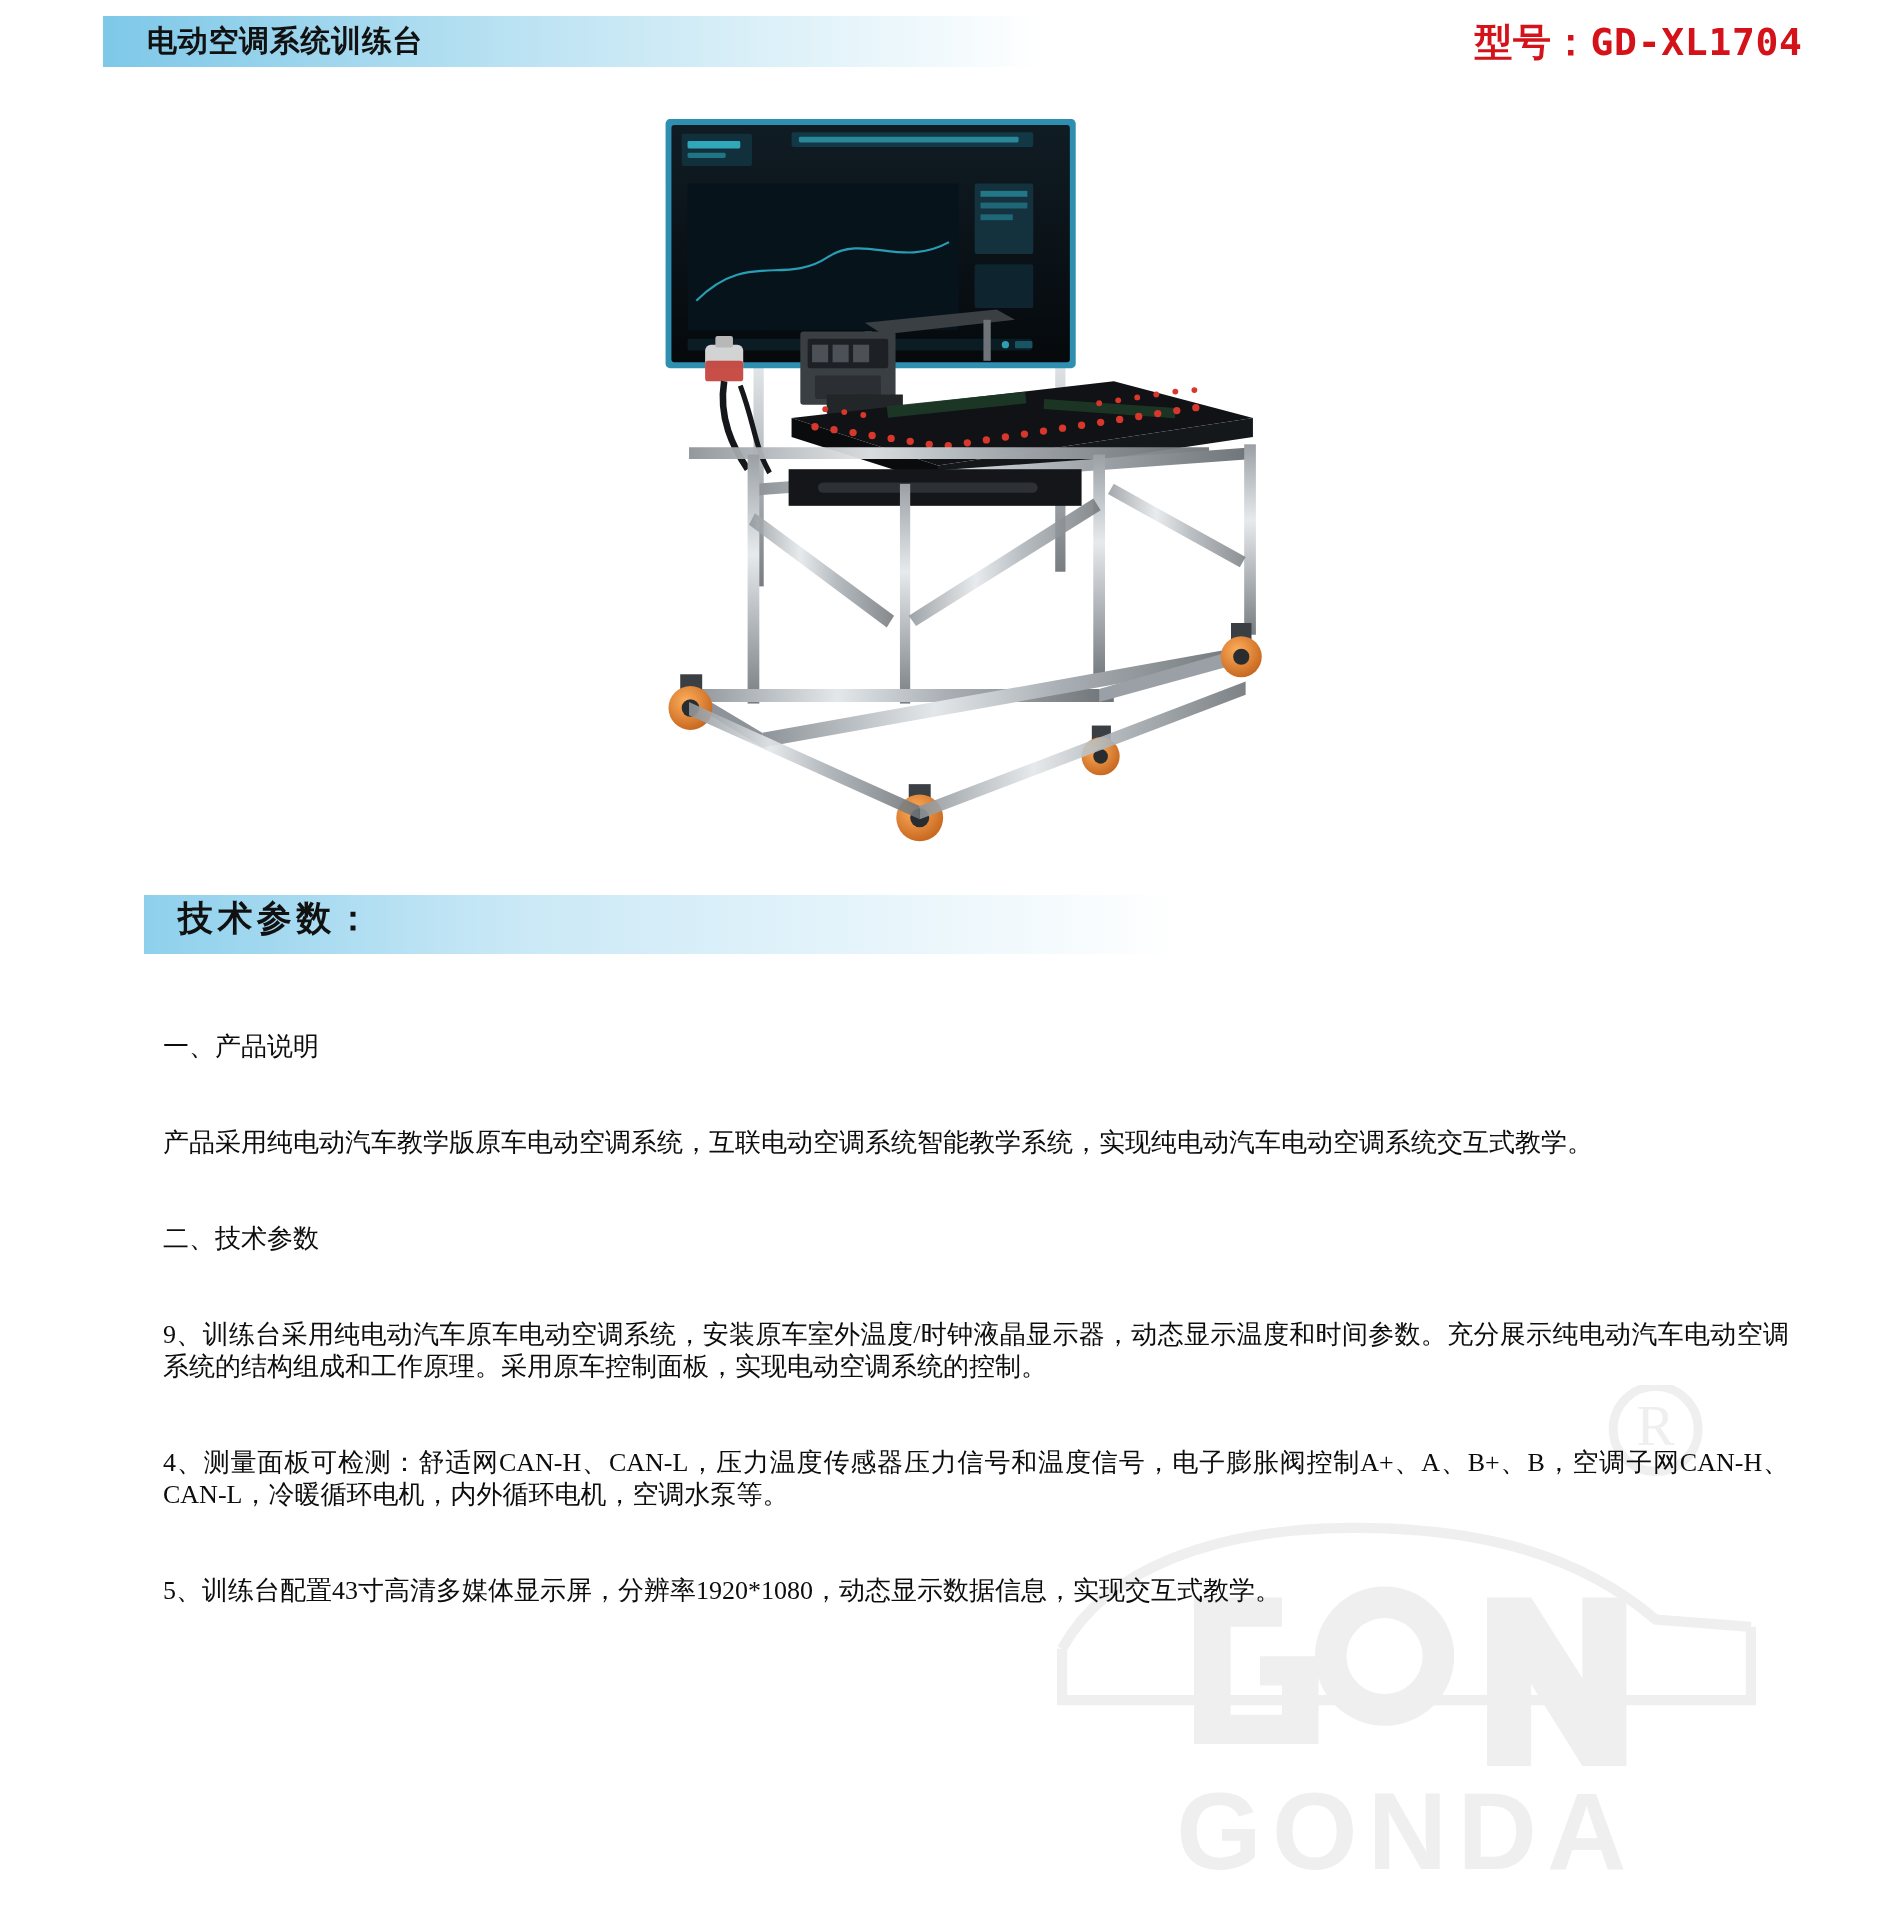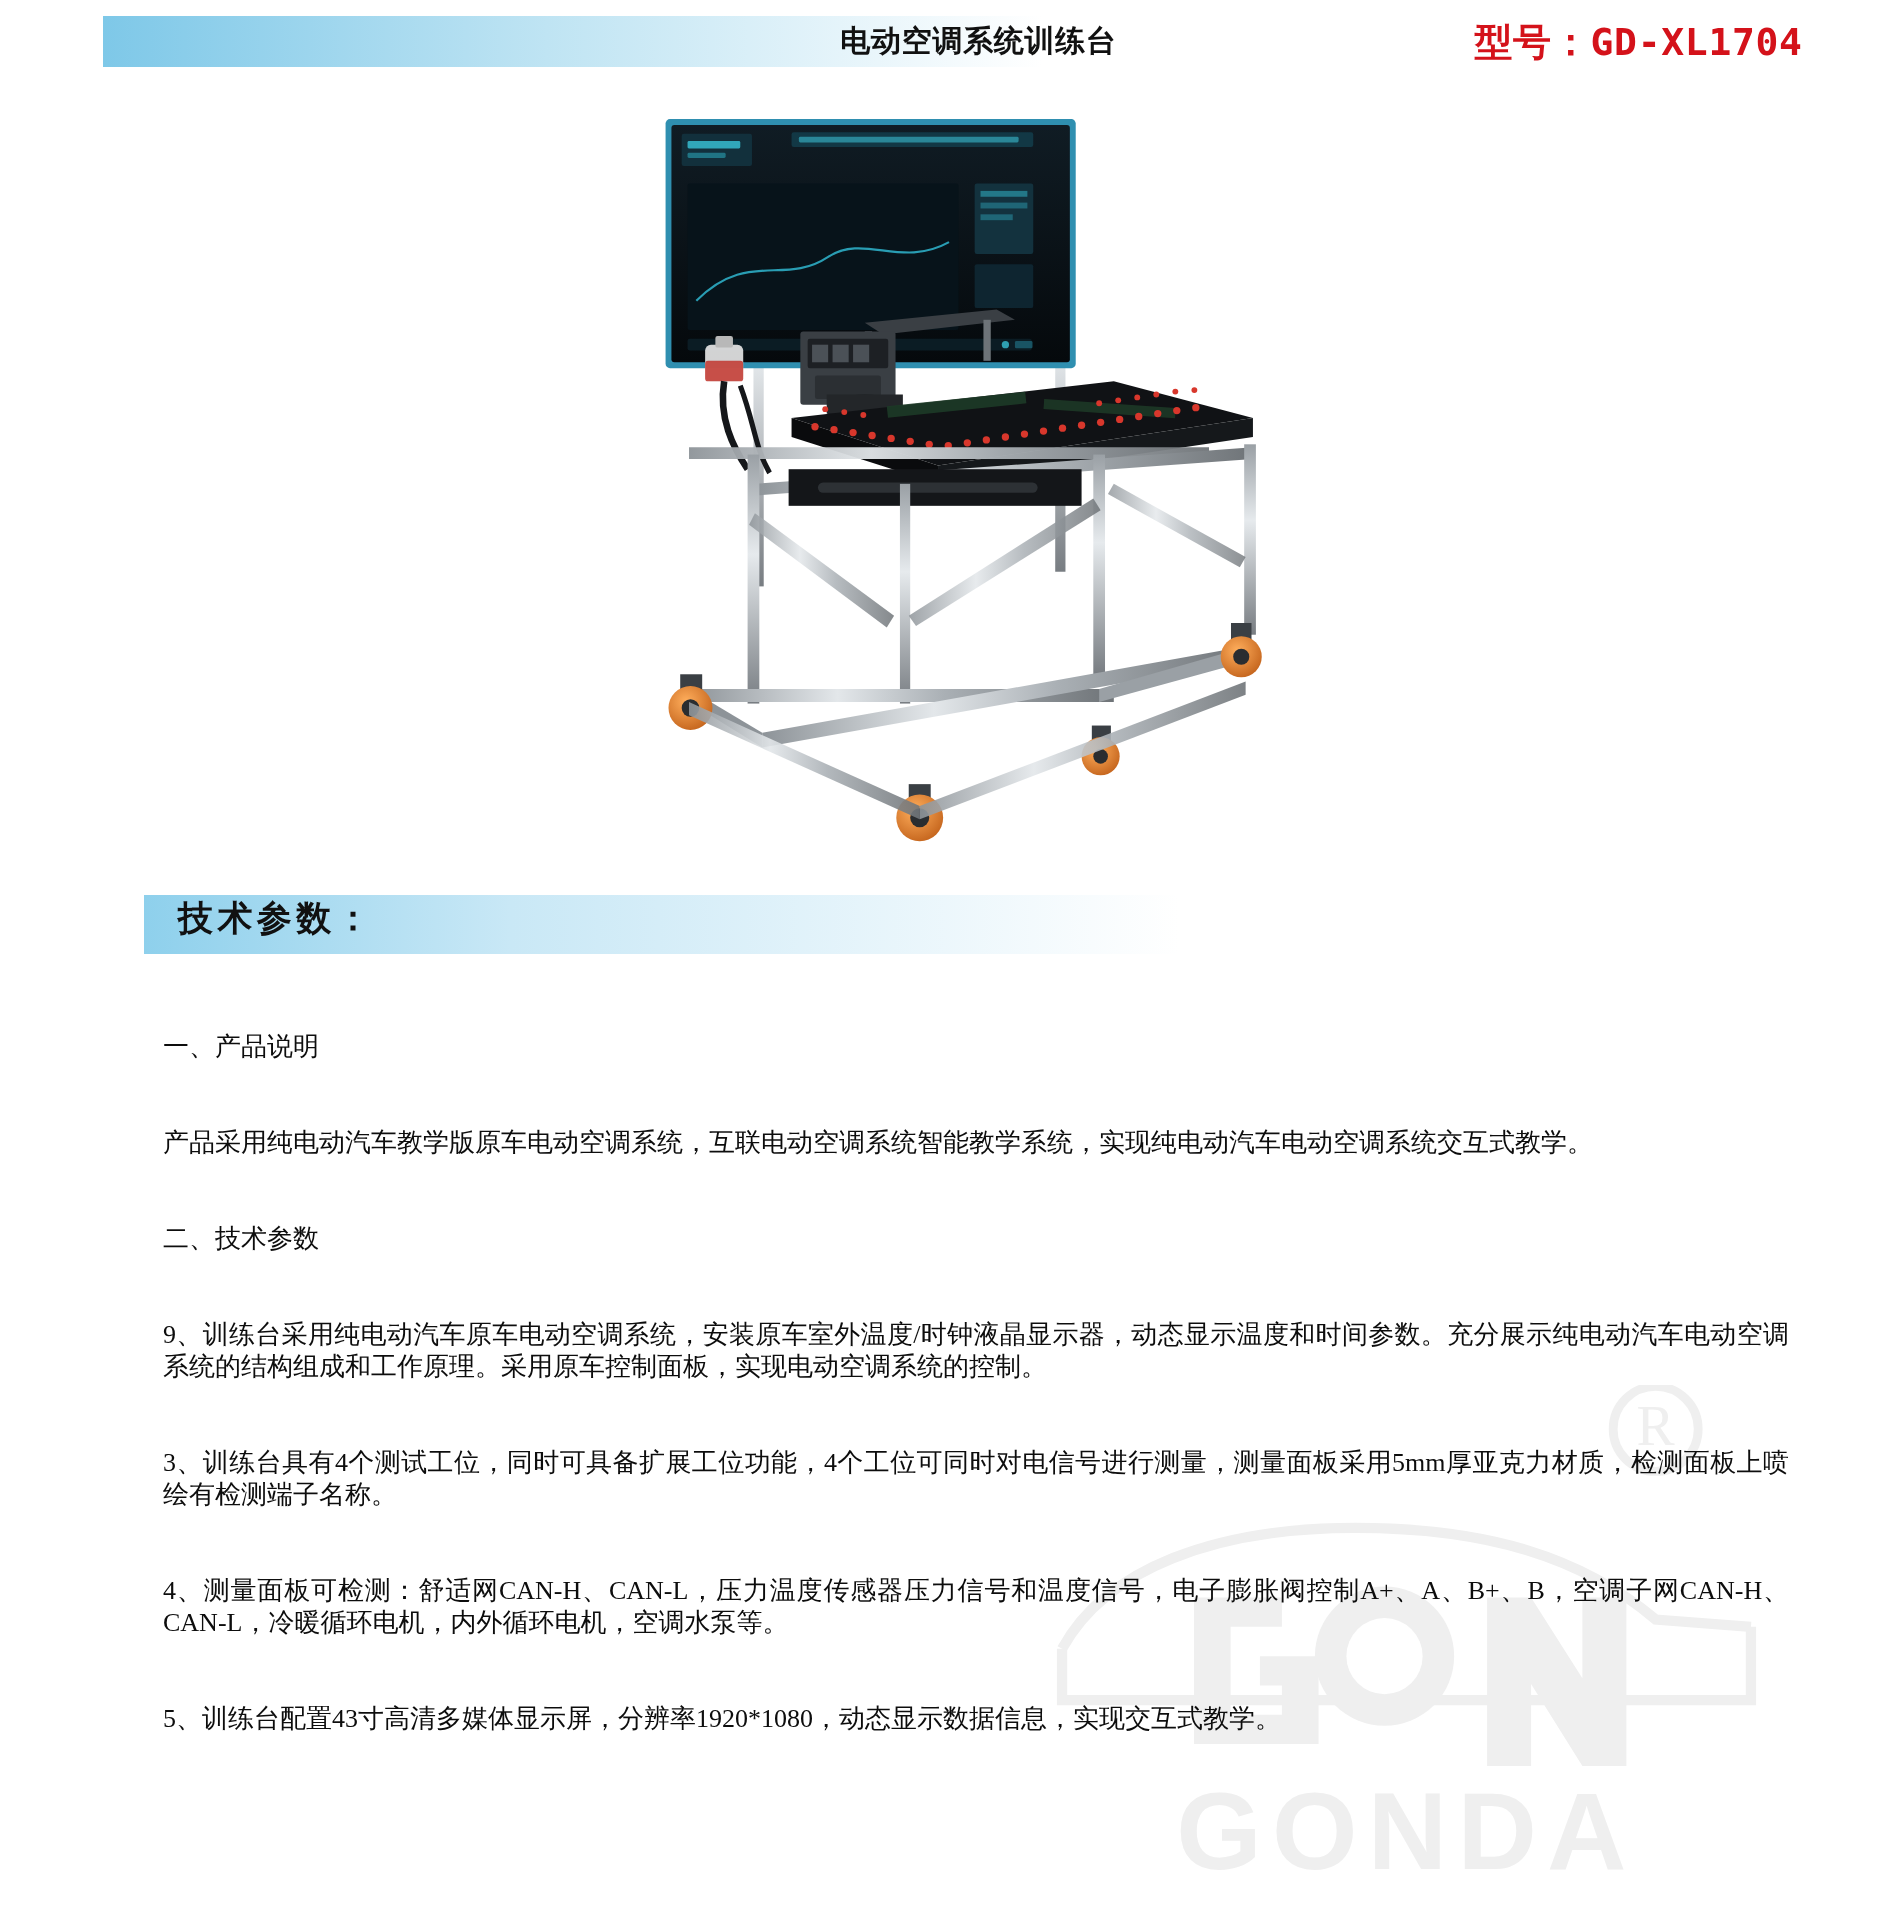--- a/index.html
+++ b/index.html
@@ -18,21 +18,20 @@
   
   .header {
     position: absolute;
     left: 103px;
     top: 16px;
     width: 1707px;
     height: 51px;
     background: linear-gradient(to right, #7ec8e8 0%, #bfe4f3 26%, #ffffff 55%, #ffffff 100%);
     display: flex;
     align-items: center;
-    justify-content: center;
   }
   .header-title {
     font-size: 30px;
     font-weight: bold;
     color: #111111;
     letter-spacing: 0.7px;
     margin-left: 44px;
   }
   .header-model {
     position: absolute;
@@ -290,21 +289,20 @@
 
 <div class="section-banner">
   <div class="section-banner-text">技术参数：</div>
 </div>
 
 <div class="spec-body">
   <p>一、产品说明</p>
   <p>产品采用纯电动汽车教学版原车电动空调系统，互联电动空调系统智能教学系统，实现纯电动汽车电动空调系统交互式教学。</p>
   <p>二、技术参数</p>
   <p>9、训练台采用纯电动汽车原车电动空调系统，安装原车室外温度/时钟液晶显示器，动态显示温度和时间参数。充分展示纯电动汽车电动空调系统的结构组成和工作原理。采用原车控制面板，实现电动空调系统的控制。</p>
-  <p>3、训练台具有4个测试工位，同时可具备扩展工位功能，4个工位可同时对电信号进行测量，测量面板采用5mm厚亚克力材质，检测面板上喷绘有检测端子名称。</p>
   <p>4、测量面板可检测：舒适网CAN-H、CAN-L，压力温度传感器压力信号和温度信号，电子膨胀阀控制A+、A、B+、B，空调子网CAN-H、CAN-L，冷暖循环电机，内外循环电机，空调水泵等。</p>
   <p>5、训练台配置43寸高清多媒体显示屏，分辨率1920*1080，动态显示数据信息，实现交互式教学。</p>
   
   
   
   
   
   
   
   

